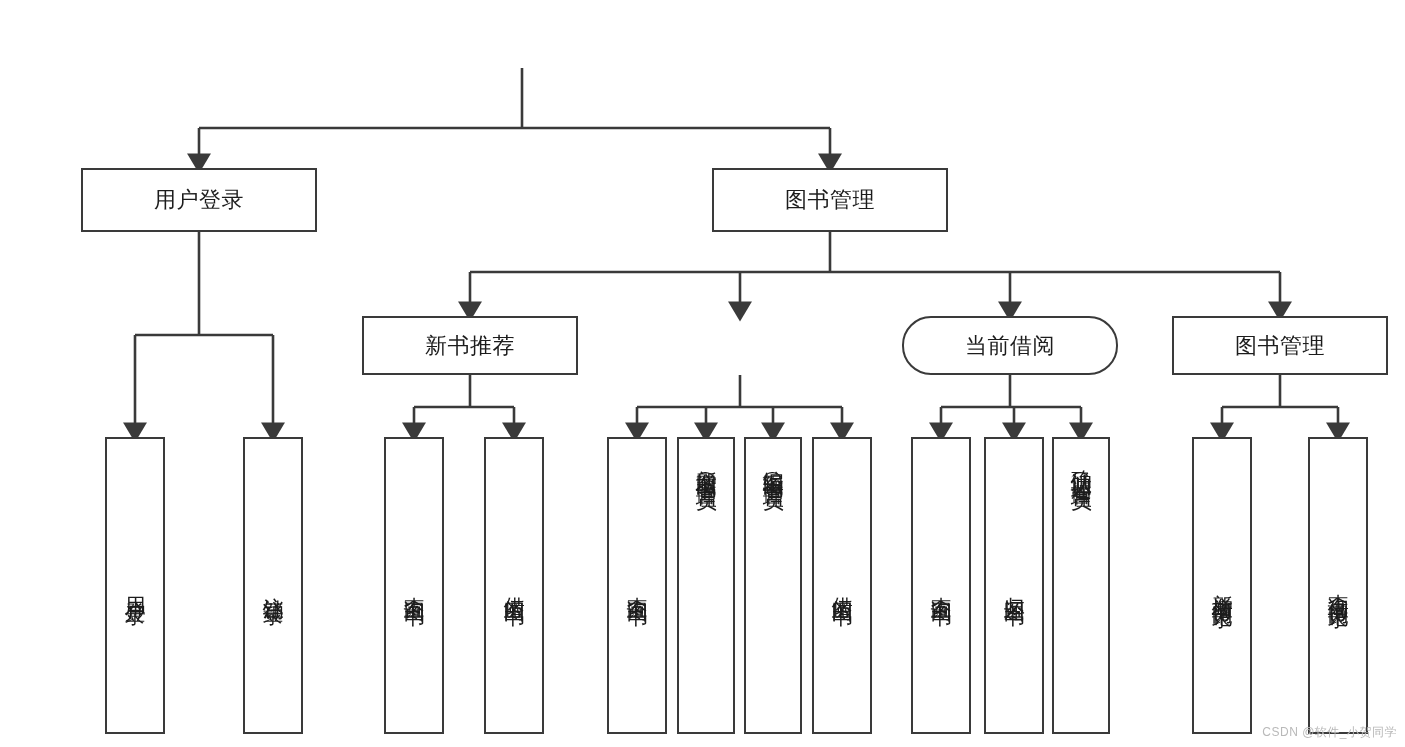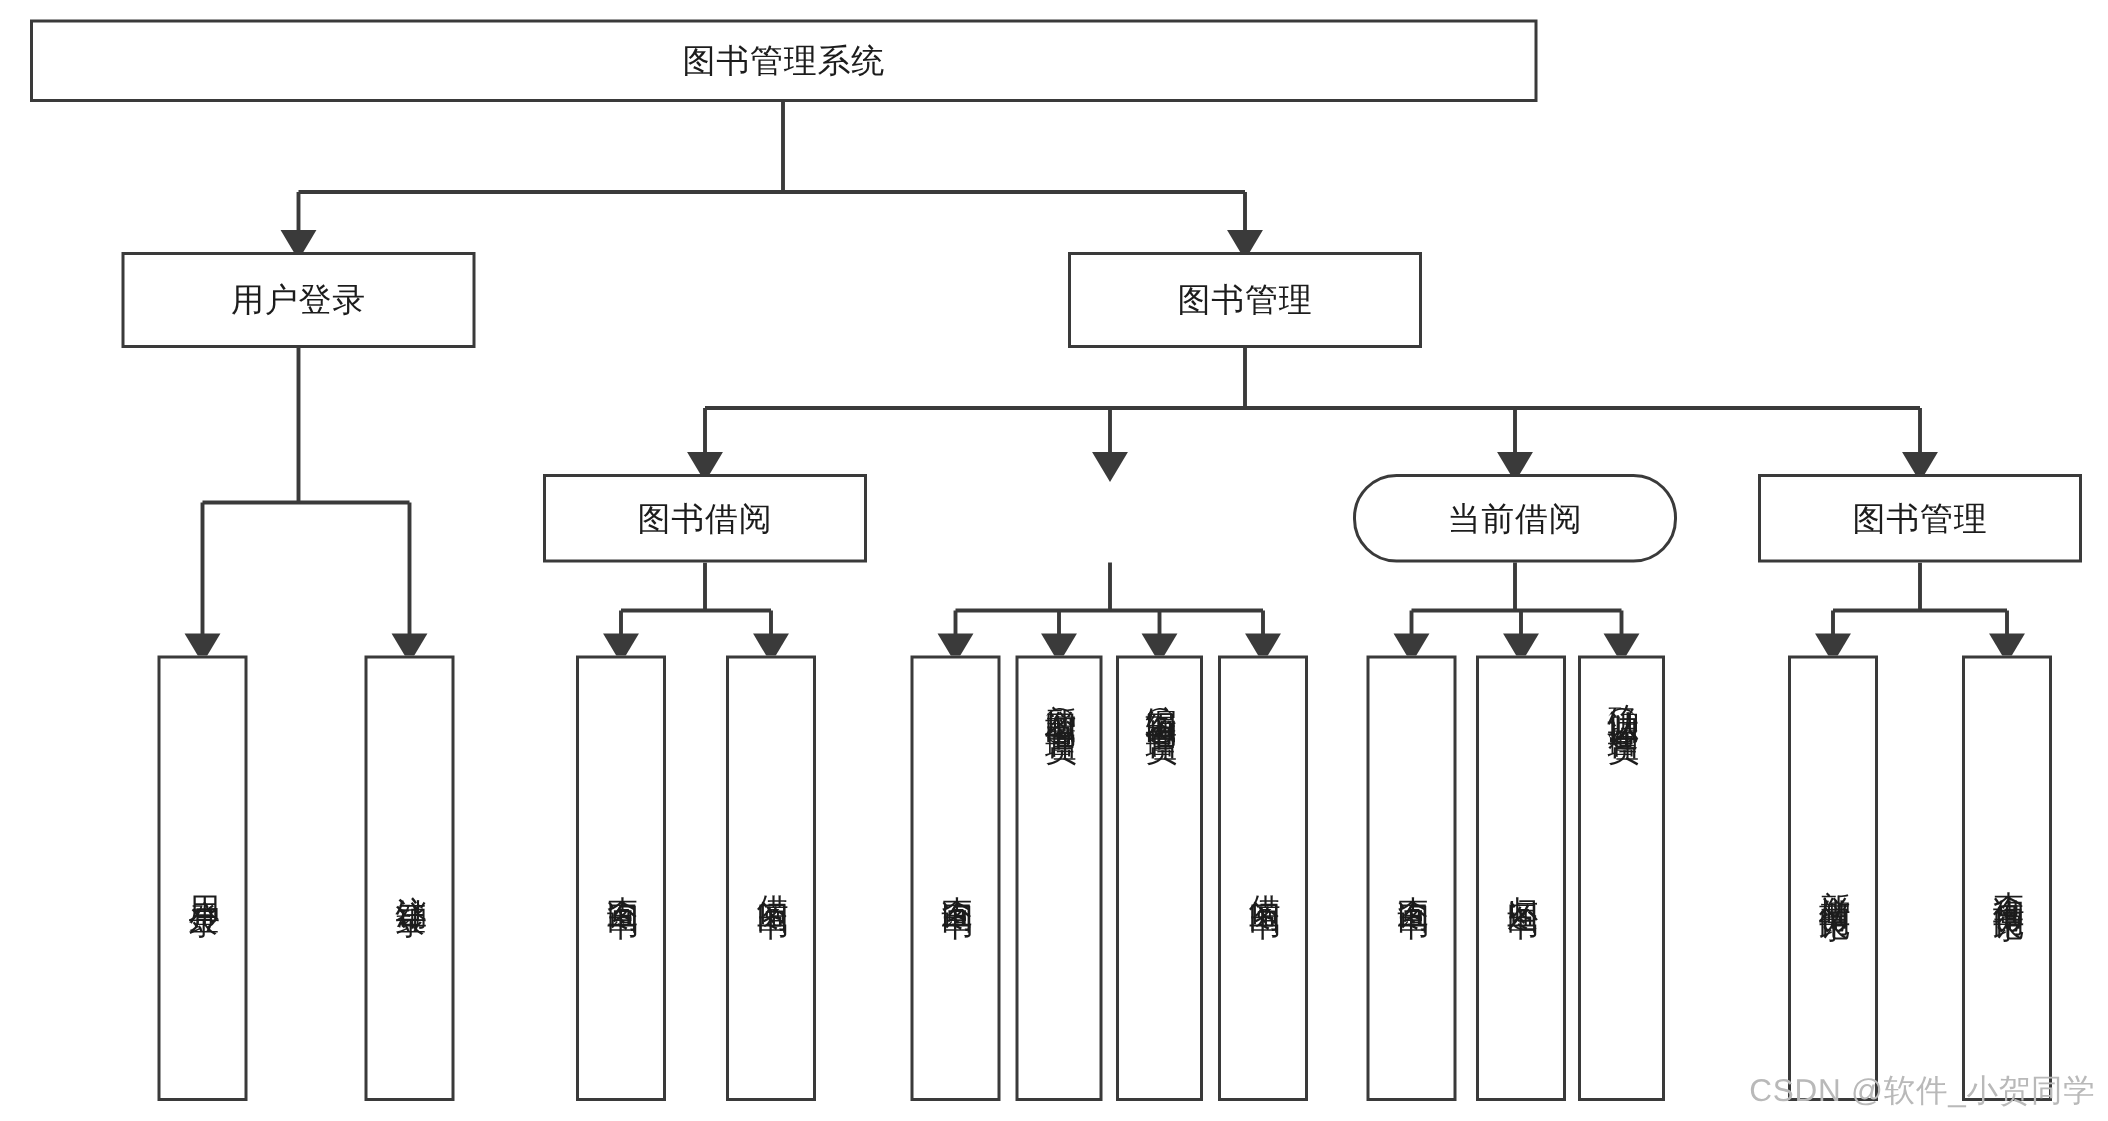--- a/index.html
+++ b/index.html
@@ -57,21 +57,21 @@
     white-space: nowrap;
   }
   .node.leaf.short {
     align-items: center;
     padding-top: 0;
   }
   #watermark {
     position: absolute;
     right: 8px;
     bottom: 6px;
-    font-size: 21px;
+    font-size: 12px;
     color: #b9b9b9;
     z-index: 5;
     white-space: nowrap;
     letter-spacing: 0.5px;
   }
 </style>
 </head>
 <body>
 
 <div id="canvas">
@@ -122,33 +122,30 @@
       <path d="M1014,407 L1014,432" marker-end="url(#arrow)"></path>
       <path d="M1081,407 L1081,432" marker-end="url(#arrow)"></path>
 
       <path d="M1280,375 L1280,407"></path>
       <path d="M1222,407 L1338,407"></path>
       <path d="M1222,407 L1222,432" marker-end="url(#arrow)"></path>
       <path d="M1338,407 L1338,432" marker-end="url(#arrow)"></path>
     </g>
   </svg>
 
-  <div class="node" id="node-root" style="left: 20px; top: 13px; width: 1005px; height: 55px;">
-    <span class="lbl">图书管理系统</span>
-  </div>
 
   <div class="node" id="node-l2-0" style="left: 81px; top: 168px; width: 236px; height: 64px;">
     <span class="lbl">用户登录</span>
   </div>
   <div class="node" id="node-l2-1" style="left: 712px; top: 168px; width: 236px; height: 64px;">
     <span class="lbl">图书管理</span>
   </div>
 
   <div class="node" id="node-l3-0" style="left: 362px; top: 316px; width: 216px; height: 59px;">
-    <span class="lbl">图书借阅</span>
+    <span class="lbl">新书推荐</span>
   </div>
   <div class="node" id="node-l3-2" style="left: 902px; top: 316px; width: 216px; height: 59px; border-radius: 29px;">
     <span class="lbl">当前借阅</span>
   </div>
   <div class="node" id="node-l3-3" style="left: 1172px; top: 316px; width: 216px; height: 59px;">
     <span class="lbl">图书管理</span>
   </div>
 
   <div class="node leaf short" id="node-leaf-0" style="left: 105px; top: 437px; width: 60px; height: 297px;">
     <span class="lbl">用户登录</span>

